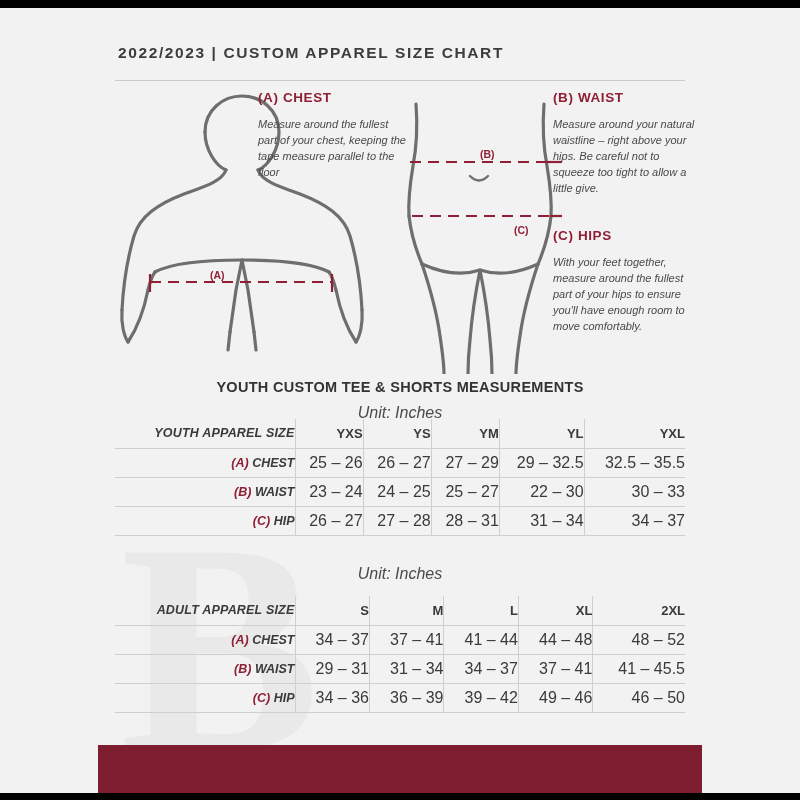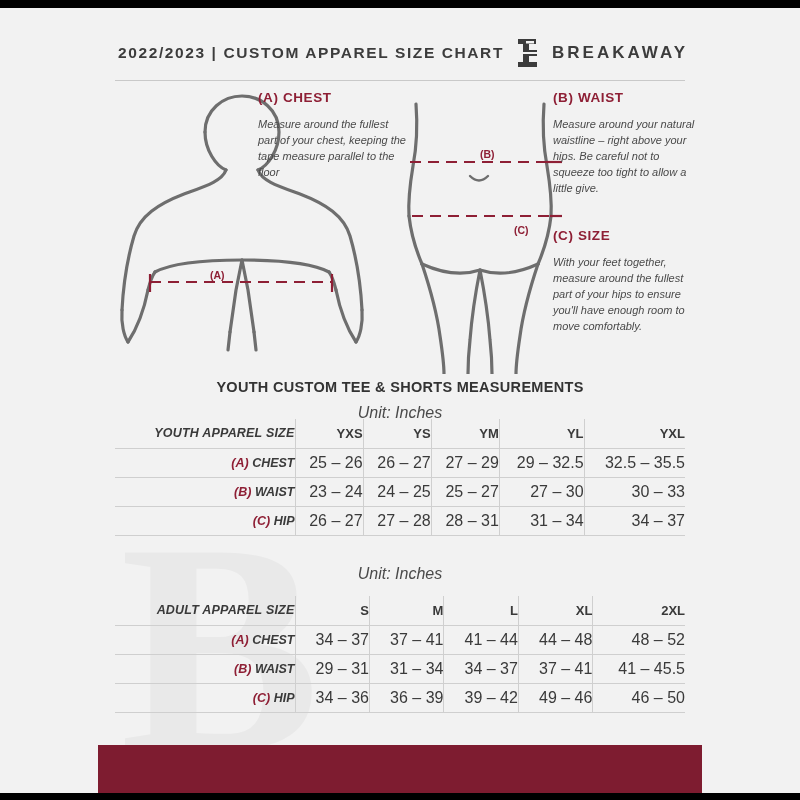--- a/index.html
+++ b/index.html
@@ -173,30 +173,20 @@
 </head>
 <body>
 
 <div id="page">
   <div class="sheet">
 
     <div class="watermark">B</div>
 
     <div class="header">
       <div class="header-title">2022/2023  |  CUSTOM APPAREL SIZE CHART</div>
-      <div class="brand">
-        <div class="brand-mark">
-          <svg width="26" height="30" viewBox="0 0 26 30" xmlns="http://www.w3.org/2000/svg">
-            <path d="M4 1 L22 1 L22 6 L15 6 L15 12 L23 12 L23 18 L15 18 L15 24 L23 24 L23 29 L4 29 L4 24 L9 24 L9 6 L4 6 Z" fill="#3c3c3c"></path>
-            <path d="M12 3 L20 3 L20 5.5 L12 5.5 Z" fill="#f2f2f2"></path>
-            <path d="M2 14 L24 14 L24 16 L2 16 Z" fill="#f2f2f2"></path>
-          </svg>
-        </div>
-        <div class="brand-name">BREAKAWAY</div>
-      </div>
       <div class="rule"></div>
     </div>
 
     <div class="illus">
       <svg width="580" height="290" viewBox="0 0 580 290" xmlns="http://www.w3.org/2000/svg">
         <g fill="none" stroke="#6e6e6e" stroke-width="3.2" stroke-linecap="round" stroke-linejoin="round">
 
           <path d="M95 48 C95 26, 113 12, 132 12 C151 12, 169 26, 169 48 C169 66, 158 82, 148 86"></path>
           <path d="M116 86 C106 82, 95 66, 95 48"></path>
           <path d="M116 86 C112 97, 96 102, 74 110 C48 120, 30 132, 24 152 C17 176, 13 206, 12 226"></path>
@@ -248,21 +238,21 @@
 
     <div class="ann-a">
       <div class="ann-head">(A) CHEST</div>
       <div class="ann-body">Measure around the fullest part of your chest, keeping the tape measure parallel to the floor</div>
     </div>
     <div class="ann-b">
       <div class="ann-head">(B) WAIST</div>
       <div class="ann-body">Measure around your natural waistline – right above your hips. Be careful not to squeeze too tight to allow a little give.</div>
     </div>
     <div class="ann-c">
-      <div class="ann-head">(C) SIZE</div>
+      <div class="ann-head">(C) HIPS</div>
       <div class="ann-body">With your feet together, measure around the fullest part of your hips to ensure you'll have enough room to move comfortably.</div>
     </div>
 
     <div class="sec" style="top:371px;">
       <div class="sec-title">YOUTH CUSTOM TEE &amp; SHORTS MEASUREMENTS</div>
       <div class="sec-unit">Unit: Inches</div>
     </div>
 
     <table style="top:411px;">
       <thead>
@@ -288,21 +278,21 @@
           <td>32.5 – 35.5</td>
         </tr>
         <tr>
           <td class="rowhead">
             <span class="tag">(B) </span>
             <span class="nm">WAIST</span>
           </td>
           <td>23 – 24</td>
           <td>24 – 25</td>
           <td>25 – 27</td>
-          <td>27 – 30</td>
+          <td>22 – 30</td>
           <td>30 – 33</td>
         </tr>
         <tr>
           <td class="rowhead">
             <span class="tag">(C) </span>
             <span class="nm">HIP</span>
           </td>
           <td>26 – 27</td>
           <td>27 – 28</td>
           <td>28 – 31</td>

